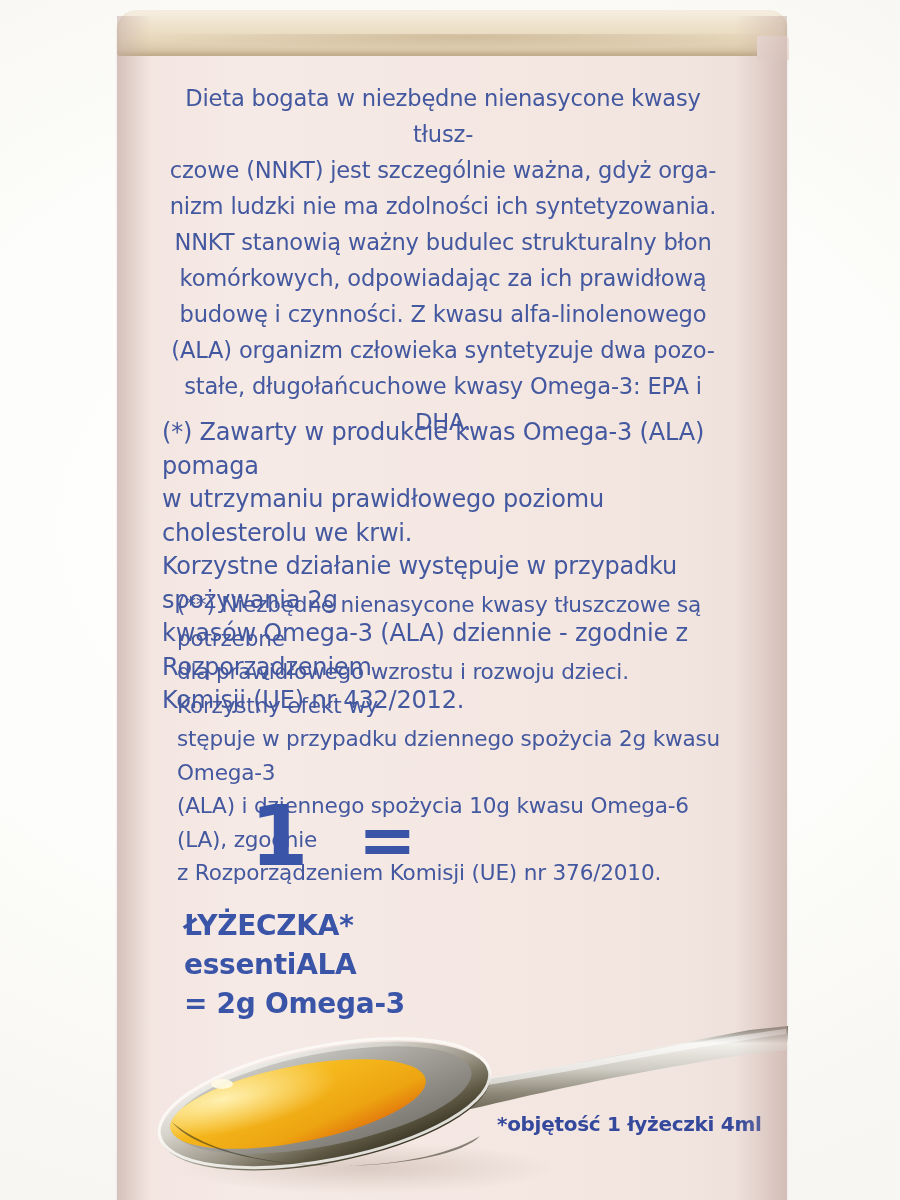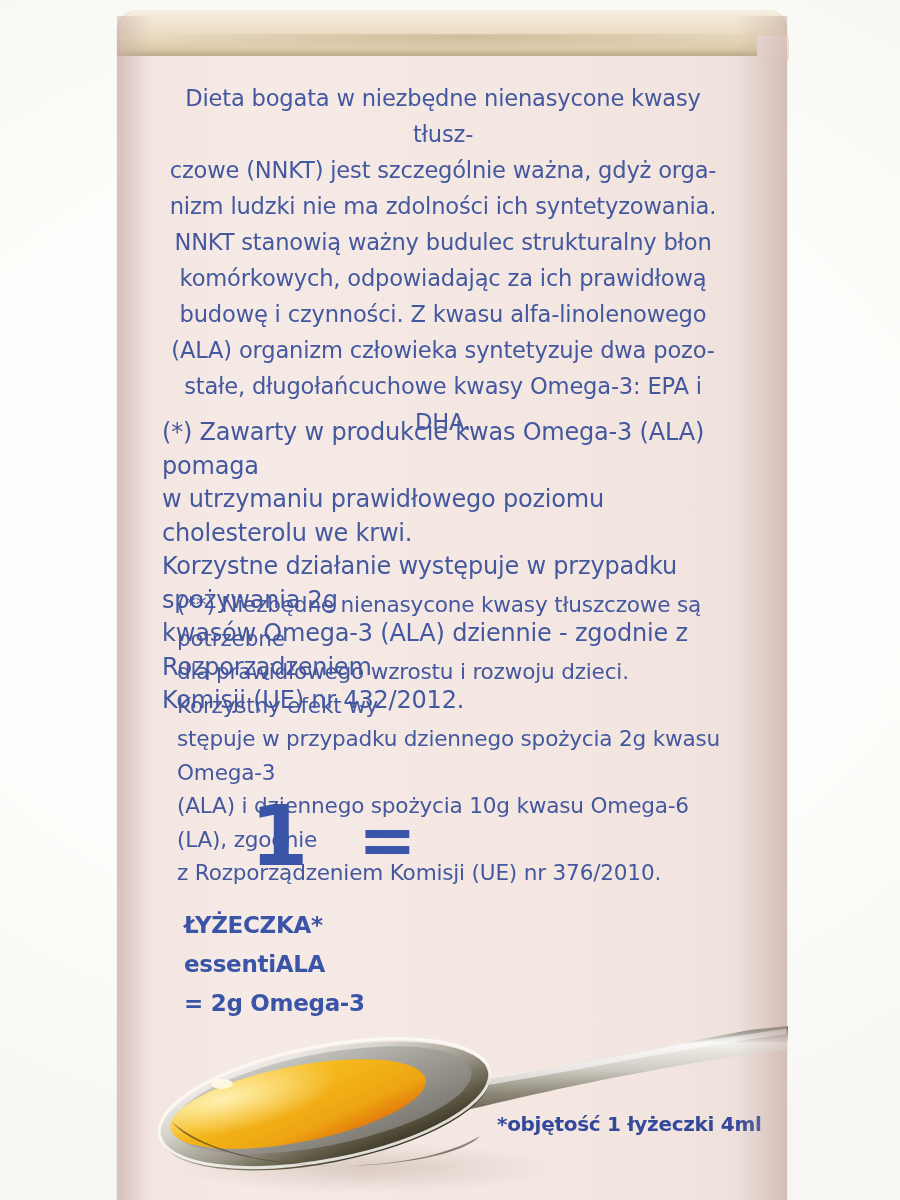--- a/index.html
+++ b/index.html
@@ -120,21 +120,21 @@
     letter-spacing: -2px;
   }
   #big-one    { left: 88px;  top: 6px; }
   #big-equals { left: 196px; top: 10px; font-size: 70px; }
   #big-pct    { left: 358px; top: 6px; }
 
   .bold-lines {
     position: absolute;
     font-family: "DejaVu Sans", sans-serif;
     font-weight: bold;
-    font-size: 23px;
+    font-size: 28px;
     line-height: 39px;
     color: #3a55a8;
     white-space: pre-line;
     letter-spacing: -0.3px;
   }
   #claim-left  { left: 22px;  top: 118px; text-align: left; }
   #claim-right { left: 352px; top: 118px; text-align: center; width: 200px;}
 
   
   #spoon {

